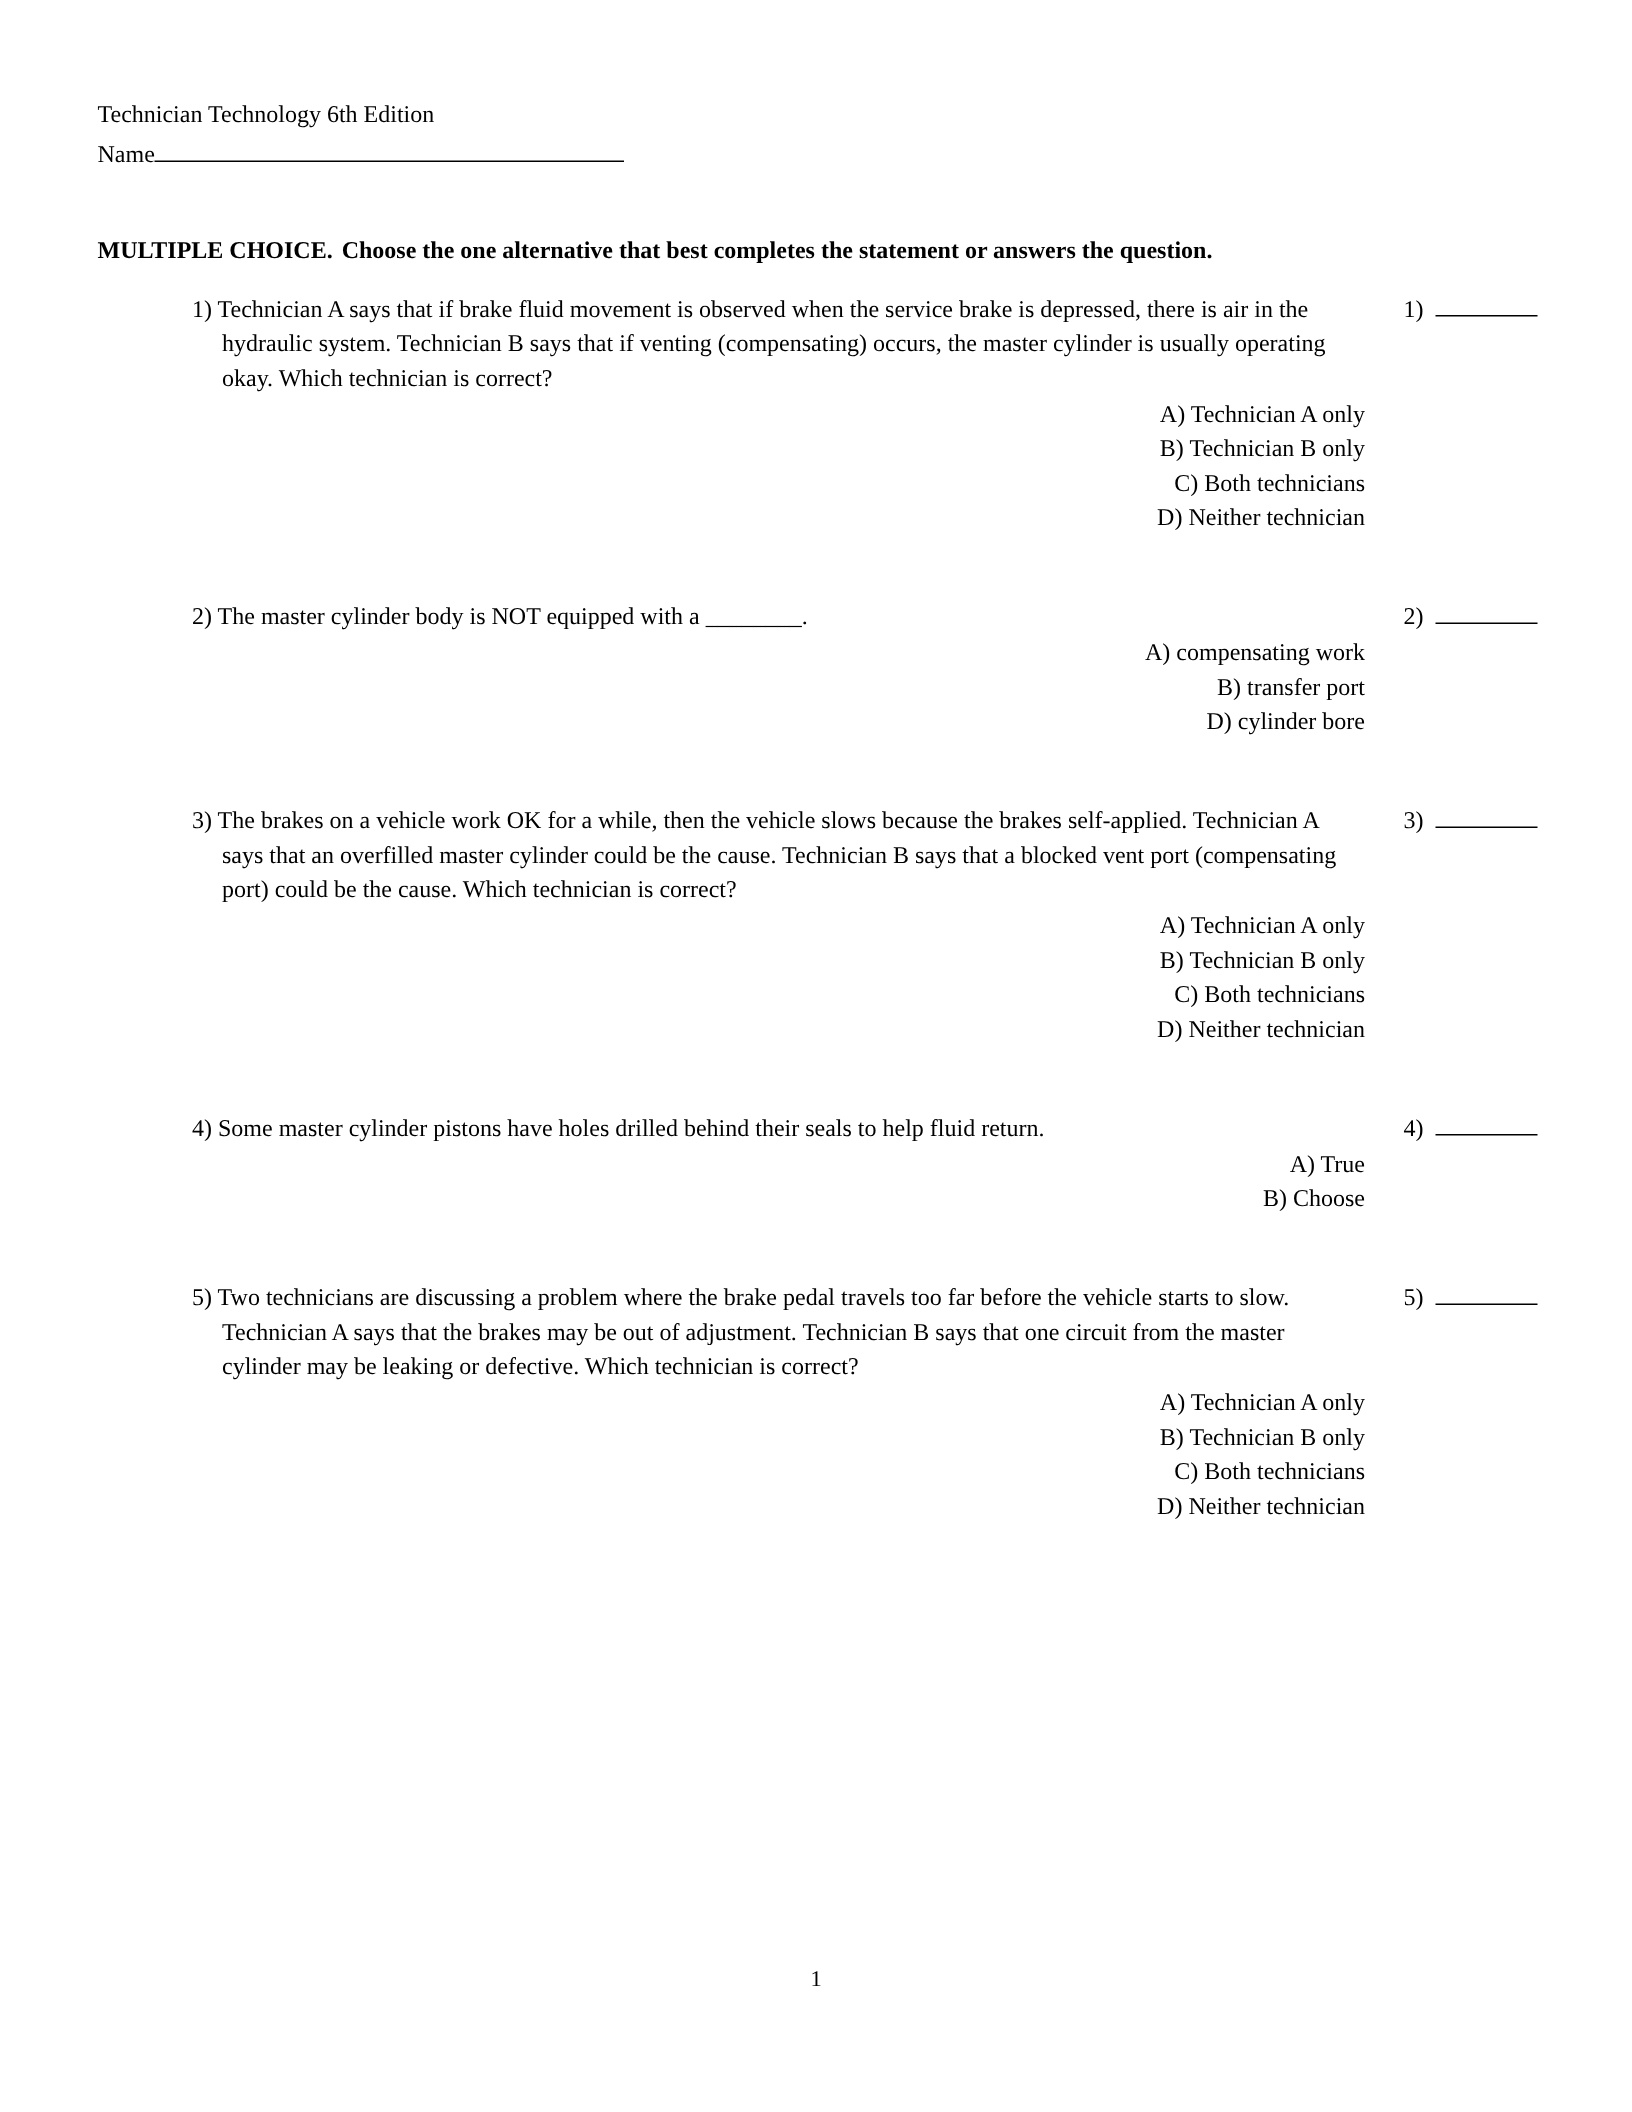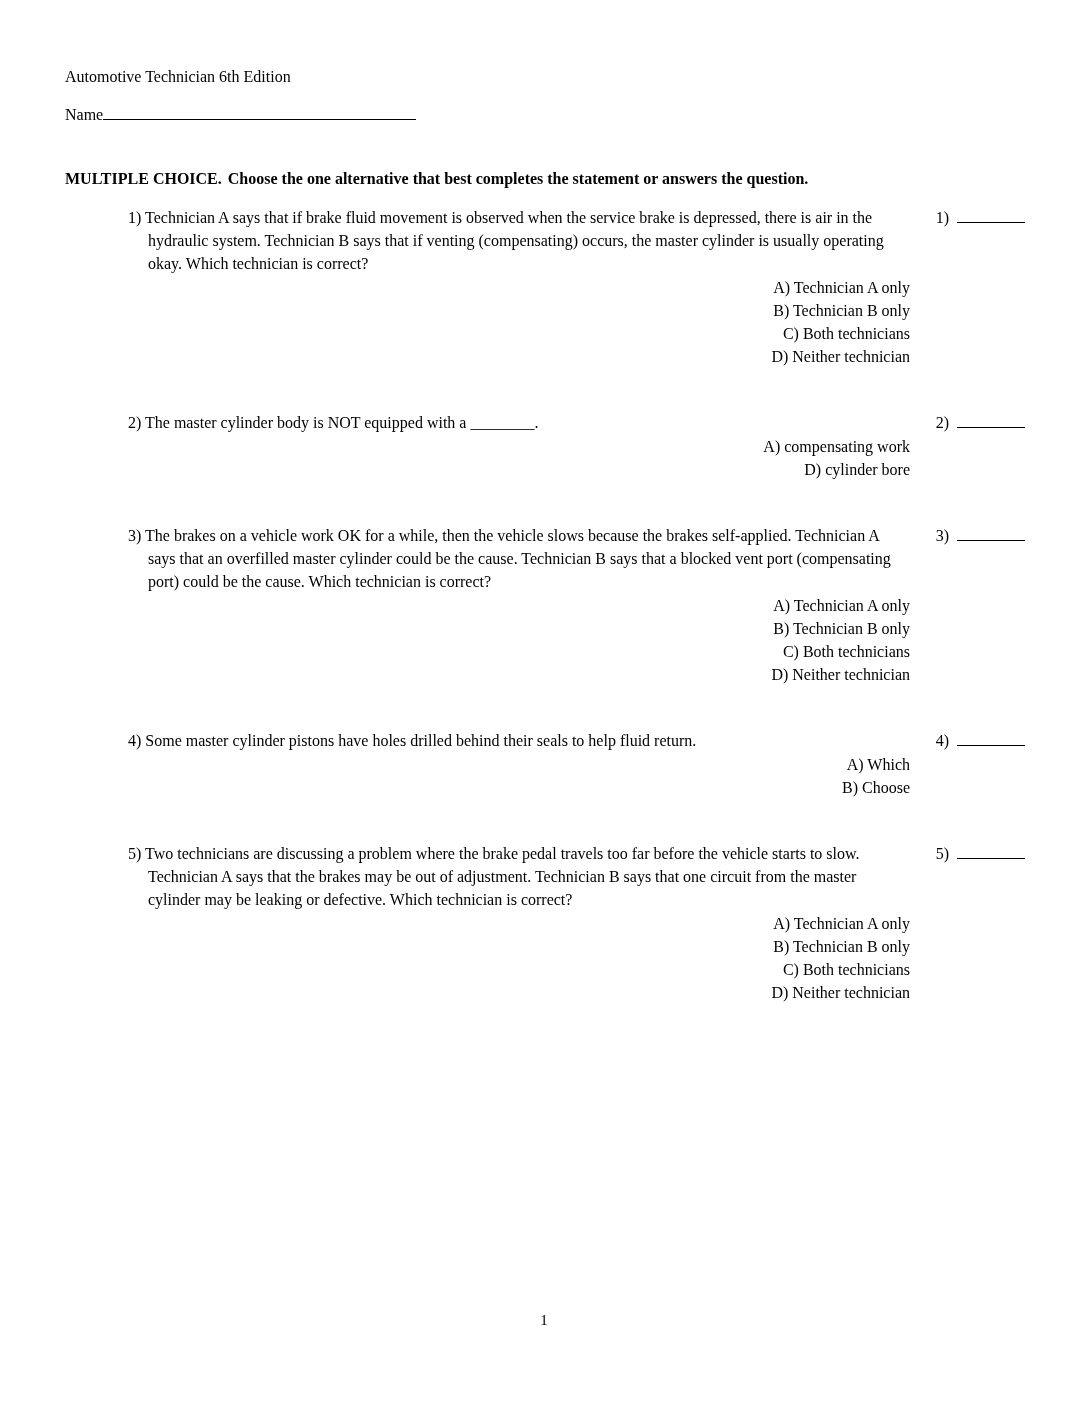--- a/index.html
+++ b/index.html
@@ -14,21 +14,21 @@
     font-size: 16px;
     color: #000000;
     overflow: hidden;
   }
   .content {
     padding: 66px 63px 0 65px;
   }
   .doc-header { line-height: 21px; }
   .doc-title { display: block; }
   .doc-subtitle { display: block; }
-  .name-row { margin-top: 17px; line-height: 22px; }
+  .name-row { margin-top: 5px; line-height: 22px; }
   .name-line {
     display: inline-block;
     width: 313px;
     border-bottom: 1px solid #000;
     height: 16px;
     vertical-align: baseline;
   }
   .instructions {
     margin-top: 42px;
     font-weight: bold;
@@ -80,21 +80,21 @@
     font-size: 15px;
   }
 </style>
 </head>
 <body>
 
 <div class="page">
   <div class="content">
 
     <div class="doc-header">
-      <span class="doc-title">Automotive Technician 6th Edition</span>
+      <span class="doc-title">Technician Technology 6th Edition</span>
     </div>
 
     <div class="name-row">
       <span>Name</span><span class="name-line"></span>
     </div>
 
     <div class="instructions">
       <span>MULTIPLE CHOICE.</span><span class="instr-text">Choose the one alternative that best completes the statement or answers the question.</span>
     </div>
 
@@ -119,20 +119,21 @@
       </div>
 
       <div class="question">
         <div class="q-left">
           <p class="q-text">
             <span>2)</span>
             <span>The master cylinder body is NOT equipped with a ________.</span>
           </p>
           <div class="options">
             <div class="option">A) compensating work</div>
+            <div class="option">B) transfer port</div>
             <div class="option">D) cylinder bore</div>
           </div>
         </div>
         <div class="answer">
           <span class="answer-num">2)</span><span class="answer-line"></span>
         </div>
       </div>
 
       <div class="question">
         <div class="q-left">
@@ -152,21 +153,21 @@
         </div>
       </div>
 
       <div class="question">
         <div class="q-left">
           <p class="q-text">
             <span>4)</span>
             <span>Some master cylinder pistons have holes drilled behind their seals to help fluid return.</span>
           </p>
           <div class="options">
-            <div class="option">A) Which</div>
+            <div class="option">A) True</div>
             <div class="option">B) Choose</div>
           </div>
         </div>
         <div class="answer">
           <span class="answer-num">4)</span><span class="answer-line"></span>
         </div>
       </div>
 
       <div class="question">
         <div class="q-left">

